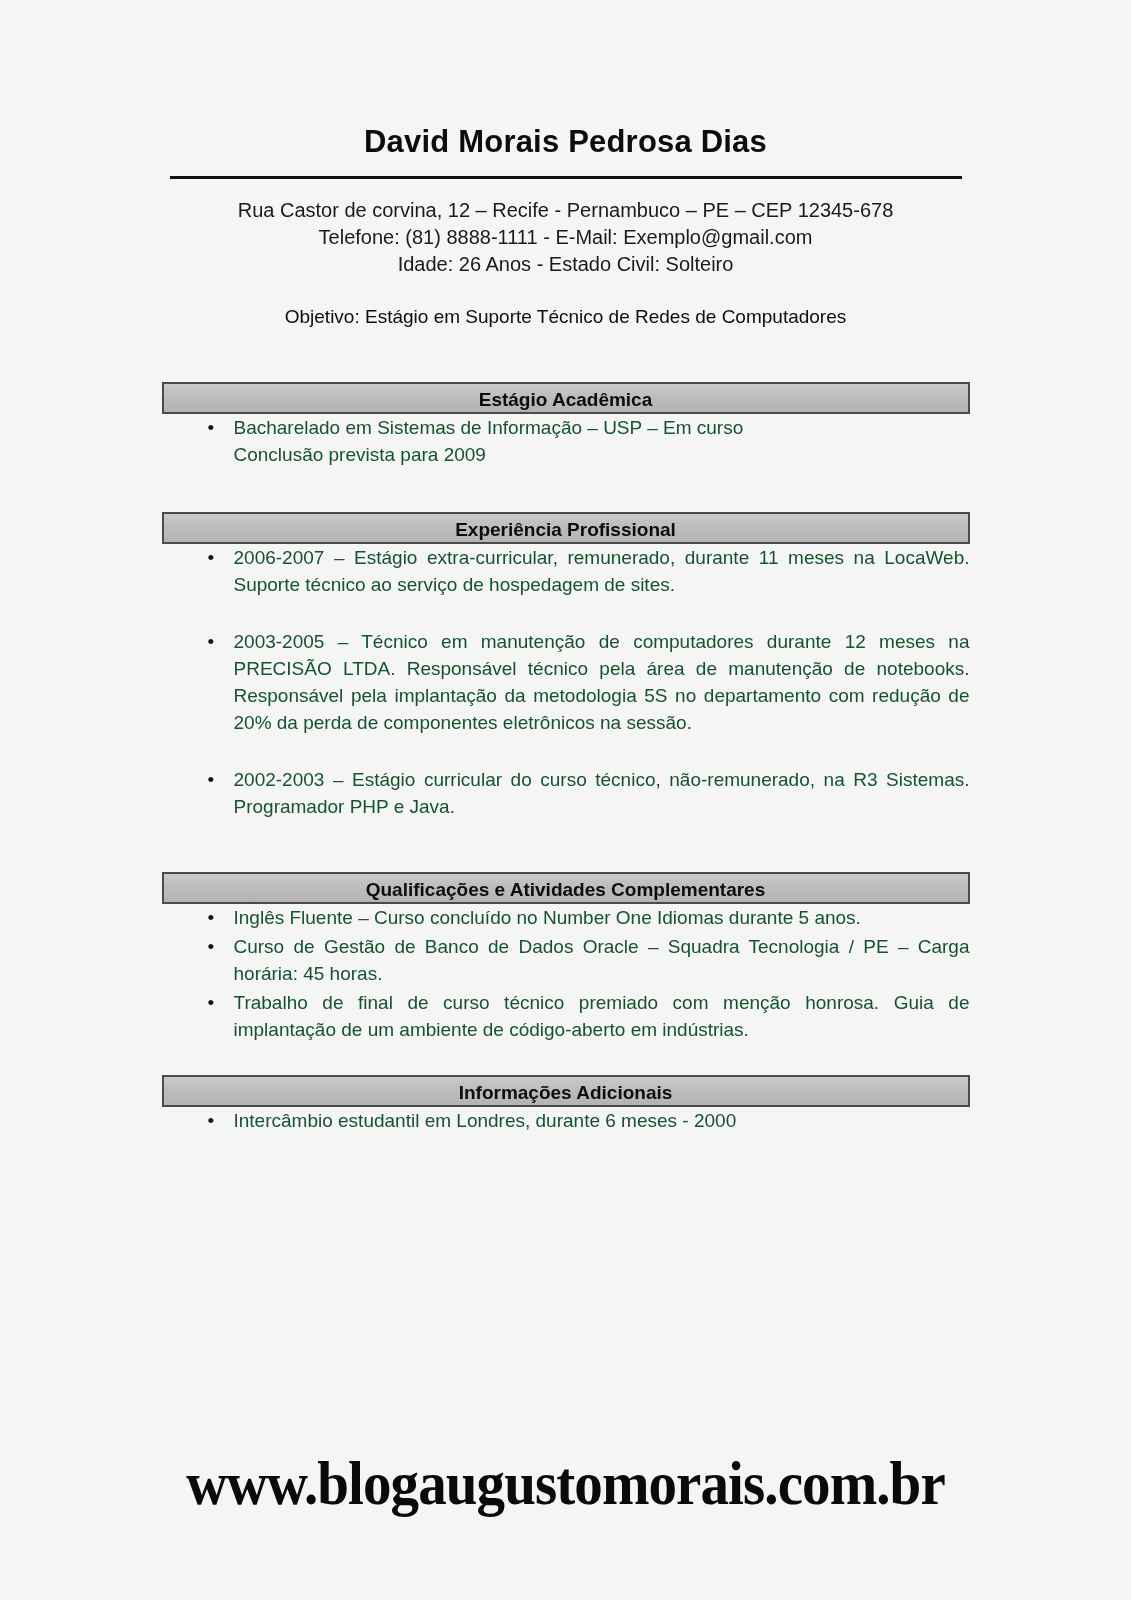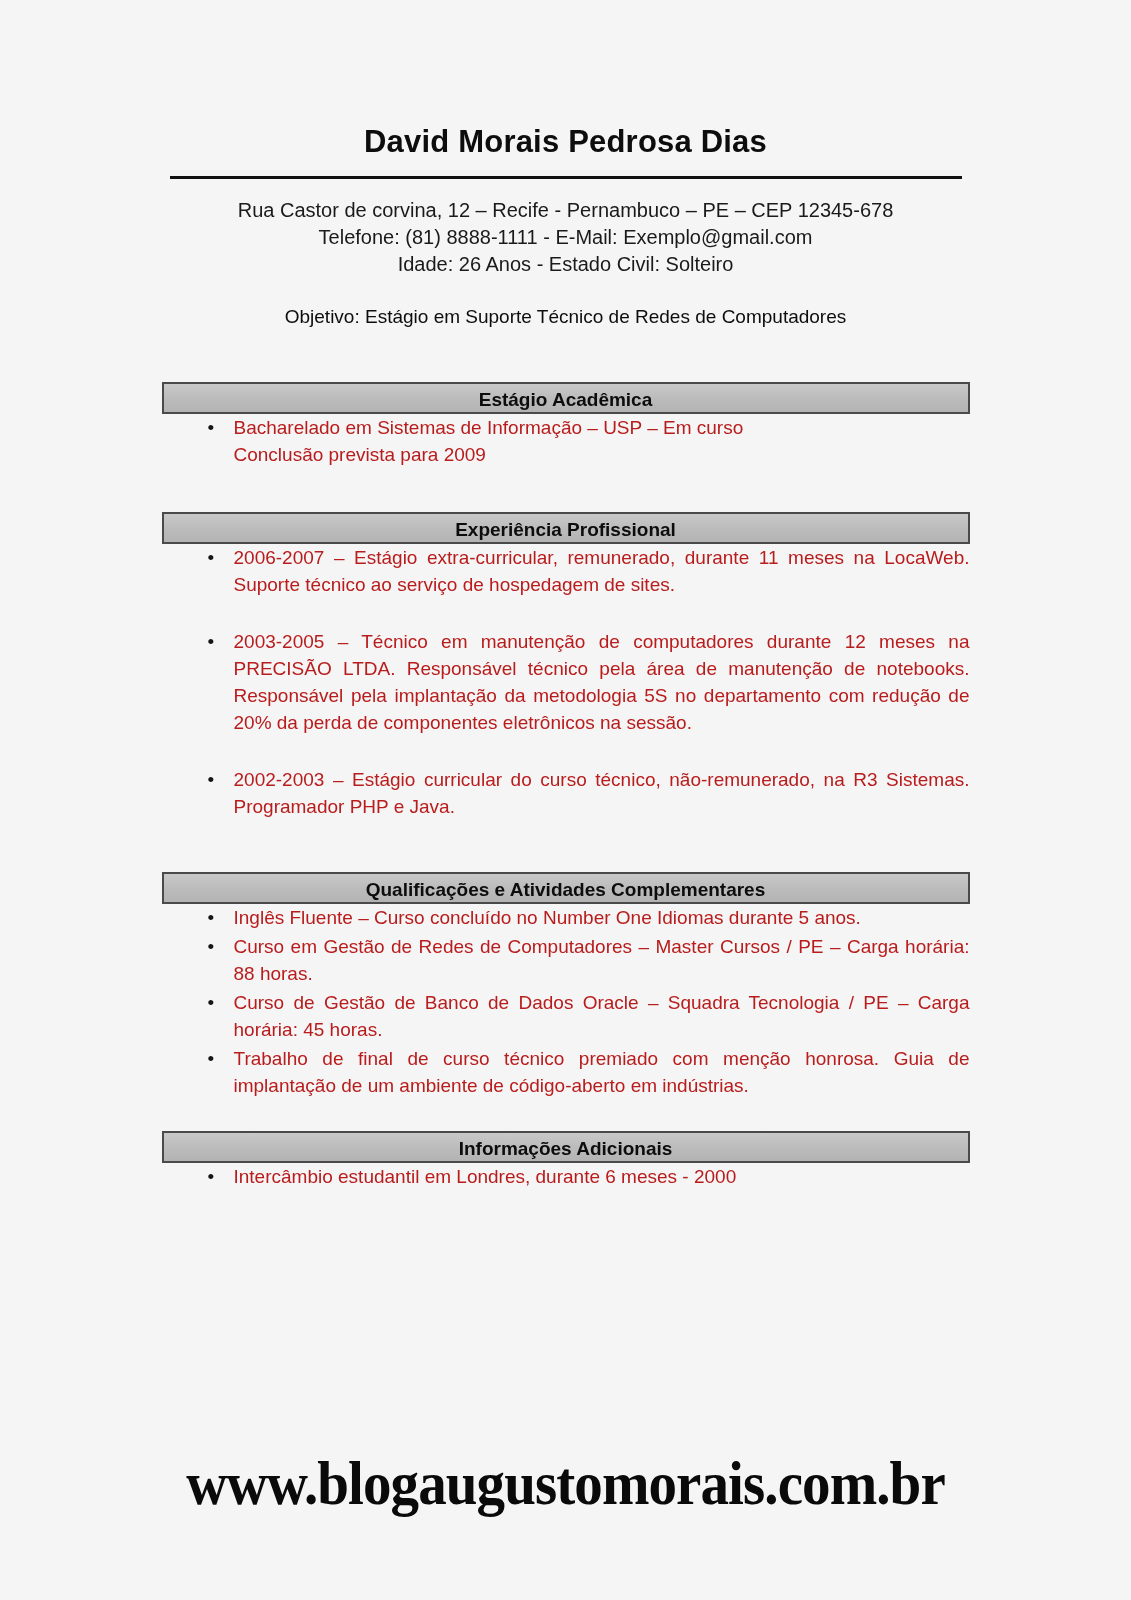--- a/index.html
+++ b/index.html
@@ -91,21 +91,21 @@
   ul.bullets {
     list-style: none;
     margin: 0;
     padding: 0;
   }
   ul.bullets > li {
     position: relative;
     padding-left: 72px;
     font-size: 19px;
     line-height: 27px;
-    color: #b91c1c;
+    color: #14532d;
   }
   ul.bullets > li::before {
     content: "\2022";
     position: absolute;
     left: 46px;
     top: 0;
     font-size: 19px;
     line-height: 27px;
     color: #151515;
   }
@@ -193,21 +193,20 @@
     </ul>
   </div>
 
   <div class="gap-after-exp"></div>
 
   <div class="section-bar">Qualificações e Atividades Complementares</div>
 
   <div class="section-block">
     <ul class="bullets justified qual-list">
       <li>Inglês Fluente – Curso concluído no Number One Idiomas durante 5 anos.</li>
-      <li>Curso em Gestão de Redes de Computadores – Master Cursos / PE – Carga horária: 88 horas.</li>
       <li>Curso de Gestão de Banco de Dados Oracle – Squadra Tecnologia / PE – Carga horária: 45 horas.</li>
       <li>Trabalho de final de curso técnico premiado com menção honrosa. Guia de implantação de um ambiente de código-aberto em indústrias.</li>
     </ul>
   </div>
 
   <div class="gap-after-qual"></div>
 
   <div class="section-bar">Informações Adicionais</div>
 
   <div class="section-block">

